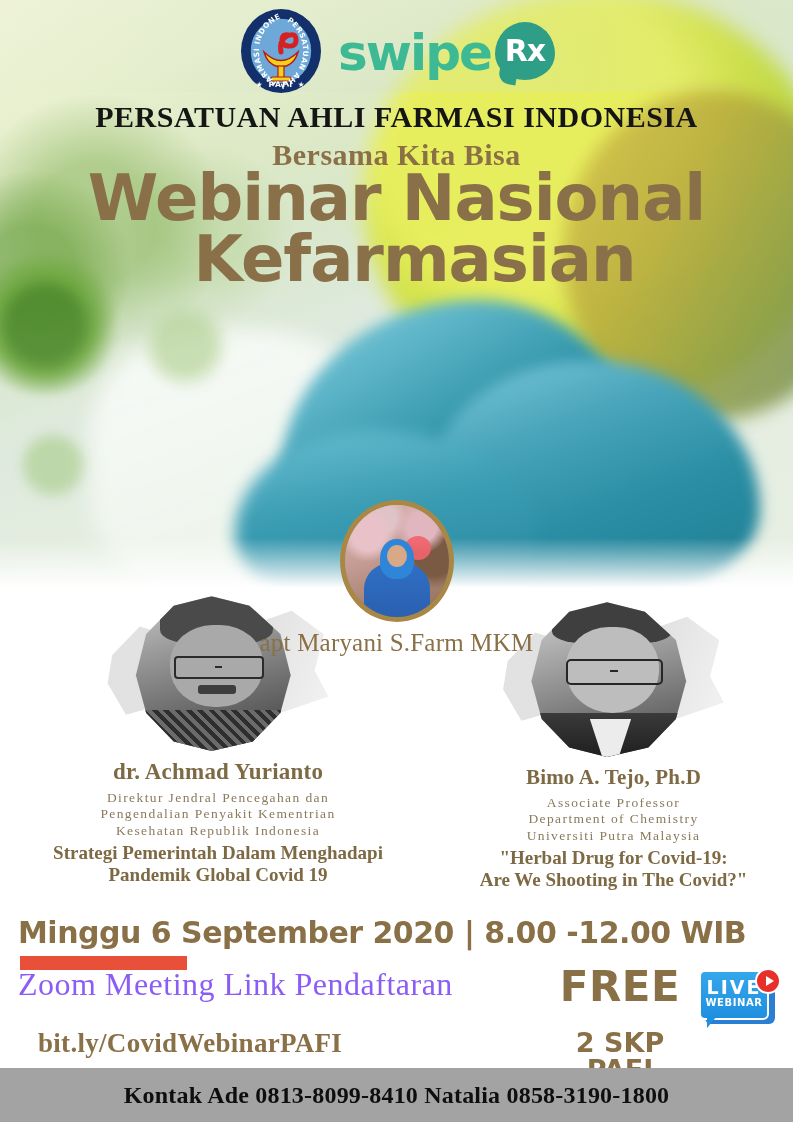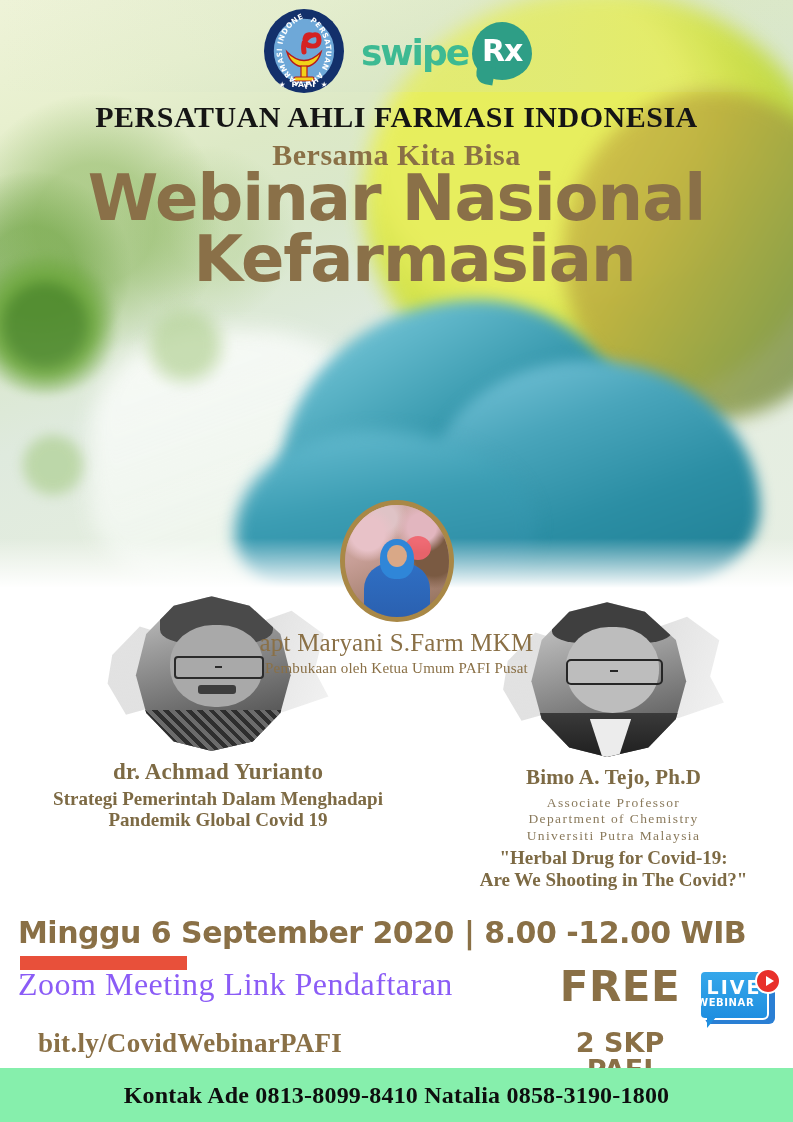--- a/index.html
+++ b/index.html
@@ -92,21 +92,21 @@
 
   
   .logos{
     position:absolute;left:0;top:8px;width:793px;height:86px;
     display:flex;align-items:center;justify-content:center;gap:14px;z-index:12;
   }
   .pafi-logo{position:relative;width:86px;height:86px;}
   .swipe-logo{display:flex;align-items:center;gap:4px;}
   .swipe-word{
     font-family:"DejaVu Sans",sans-serif;
-    font-size:36px;font-weight:bold;color:#3dba93;letter-spacing:-2px;
+    font-size:50px;font-weight:bold;color:#3dba93;letter-spacing:-2px;
     line-height:1;position:relative;top:2px;
   }
   .rx-bubble{position:relative;width:60px;height:58px;}
   .rx-bubble .bub{
     position:absolute;inset:0;background:#2e9e86;border-radius:50% 50% 50% 50%/55% 55% 45% 45%;
   }
   .rx-bubble .tail{
     position:absolute;left:4px;bottom:-4px;width:18px;height:18px;background:#2e9e86;
     border-radius:0 0 0 60%;transform:rotate(10deg);
   }
@@ -284,36 +284,36 @@
   }
   .live-badge .tail{
     position:absolute;left:10px;top:48px;width:0;height:0;
     border-left:10px solid #1f8fe0;border-bottom:12px solid transparent;
   }
   .live-badge .live{
     position:absolute;left:0;top:8px;width:74px;text-align:center;color:#ffffff;
     font-family:"DejaVu Sans",sans-serif;font-weight:bold;font-size:19px;letter-spacing:2px;
   }
   .live-badge .webinar{
-    position:absolute;left:0;top:29px;width:74px;text-align:left;color:#ffffff;
+    position:absolute;left:0;top:29px;width:74px;text-align:center;color:#ffffff;
     font-family:"DejaVu Sans",sans-serif;font-weight:bold;font-size:10px;letter-spacing:.6px;
   }
   .live-badge .playbtn{
     position:absolute;right:0;top:0;width:26px;height:26px;border-radius:50%;
     background:#e8302a;border:2px solid #ffffff;box-sizing:border-box;
   }
   .live-badge .playbtn:after{
     content:"";position:absolute;left:9px;top:6px;width:0;height:0;
     border-left:8px solid #ffffff;border-top:5px solid transparent;border-bottom:5px solid transparent;
   }
 
   
   .contact-bar{
     position:absolute;left:0;top:1068px;width:793px;height:54px;z-index:16;
-    background:#86efac;display:flex;align-items:center;justify-content:center;
+    background:#a3a3a3;display:flex;align-items:center;justify-content:center;
   }
   .contact-txt{
     font-family:"Liberation Serif",serif;font-weight:bold;font-size:24px;
     color:#0e0e0e;letter-spacing:.2px;white-space:nowrap;
   }
 </style>
 </head>
 <body>
 
 <div class="poster">
@@ -368,37 +368,41 @@
 
   <div class="center-speaker">
     <div class="cs-photo">
       <span class="blossom"></span>
       <span class="pinkdot"></span>
       <span class="body"></span>
       <span class="head"></span>
       <span class="face"></span>
     </div>
     <div class="cs-name">apt Maryani S.Farm MKM</div>
-    <div class="cs-role">Pembukaan oleh Ketua Umum PAFI Pusat</div>
   </div>
 
   <div class="speaker left">
     <div class="brush">
       <div class="stroke"></div>
       <div class="portrait">
         <div class="p-left">
           <span class="hair"></span>
             <span class="fc"></span>
             <span class="gl"></span>
           <span class="mous"></span>
             <span class="batik"></span>
         </div>
       </div>
     </div>
     <div class="sp-name">dr. Achmad Yurianto</div>
+    <div class="sp-affil">
+      <div>Direktur Jendral Pencegahan dan</div>
+      <div>Pengendalian Penyakit Kementrian</div>
+      <div>Kesehatan Republik Indonesia</div>
+    </div>
     <div class="sp-topic">
       <div>Strategi Pemerintah Dalam Menghadapi</div>
       <div>Pandemik Global Covid  19</div>
     </div>
   </div>
 
   <div class="speaker right">
     <div class="brush">
       <div class="stroke"></div>
       <div class="portrait">

